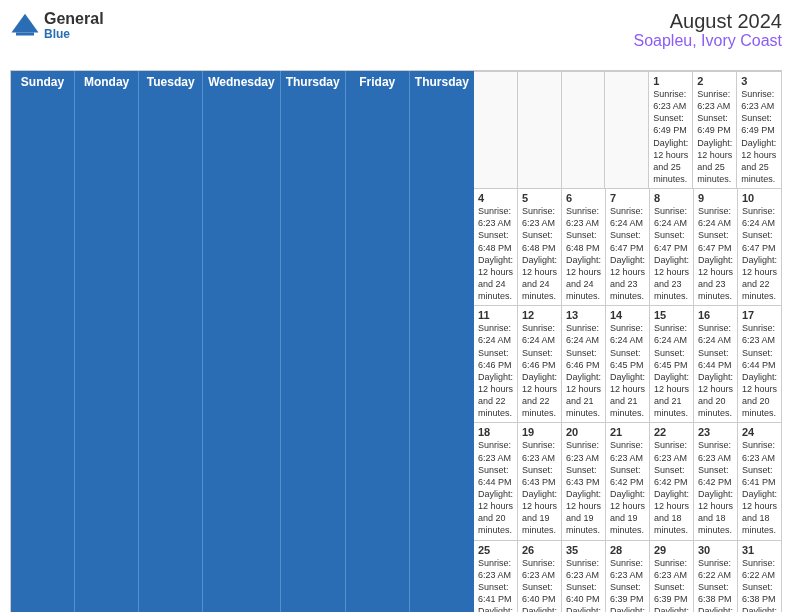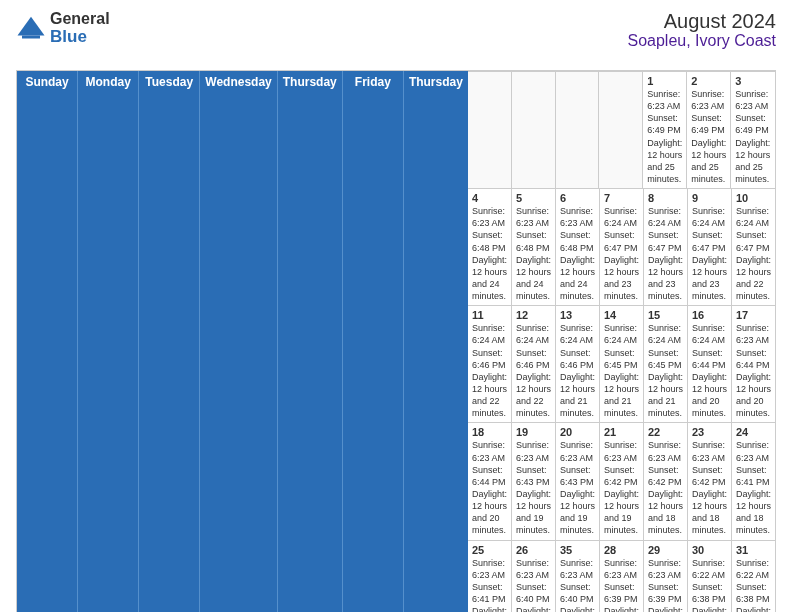--- a/index.html
+++ b/index.html
@@ -6,21 +6,21 @@
     body {
       font-family: Arial, sans-serif;
       background: #fff;
       width: 792px;
       height: 612px;
       overflow: hidden;
     }
     .page {
       width: 792px;
       height: 576px;
-      padding: 10px 16px;
+      padding: 10px 10px;
       display: flex;
       flex-direction: column;
     }
     .header {
       display: flex;
       justify-content: space-between;
       align-items: flex-start;
       margin-bottom: 8px;
     }
     .logo {
@@ -32,41 +32,41 @@
       display: flex;
       flex-direction: column;
       line-height: 1.1;
     }
     .logo-general {
       font-size: 16px;
       font-weight: bold;
       color: #333;
     }
     .logo-blue {
-      font-size: 17px;
+      font-size: 12px;
       font-weight: bold;
       color: #2a6db5;
     }
     .logo-icon {
       width: 30px;
       height: 30px;
     }
     .title-block {
       text-align: right;
     }
     .title-block h1 {
       font-size: 20px;
       font-weight: normal;
       color: #333;
       line-height: 1.1;
     }
     .title-block h2 {
       font-size: 16px;
       font-weight: normal;
-      color: #4c1d95;
+      color: #8b5cf6;
     }
     .calendar {
       flex: 1;
       display: flex;
       flex-direction: row;
       border: 1px solid #ccc;
       margin-top: 12px;
     }
     .cal-header {
       display: grid;

